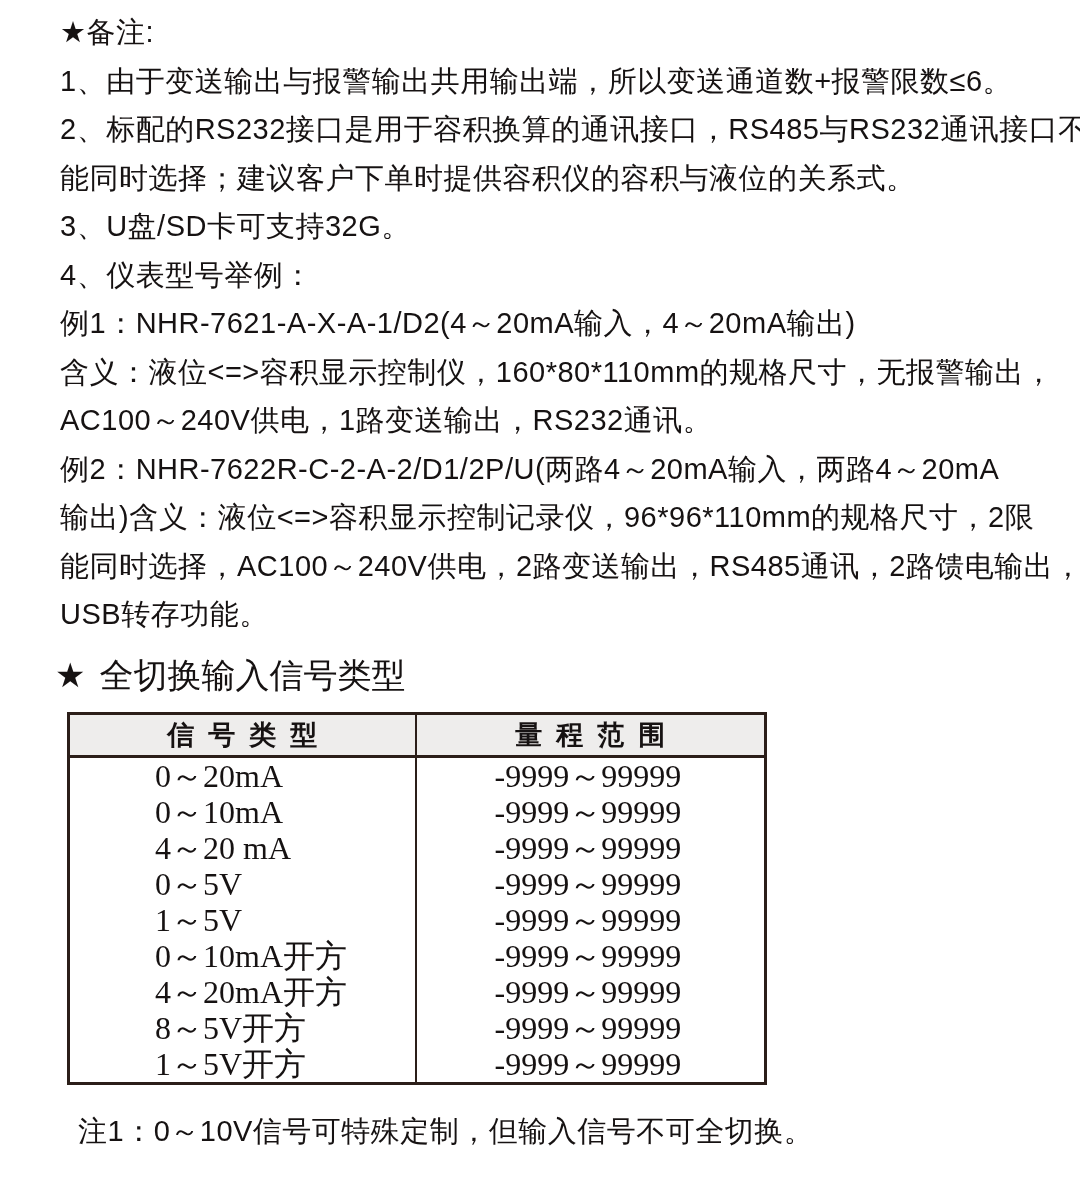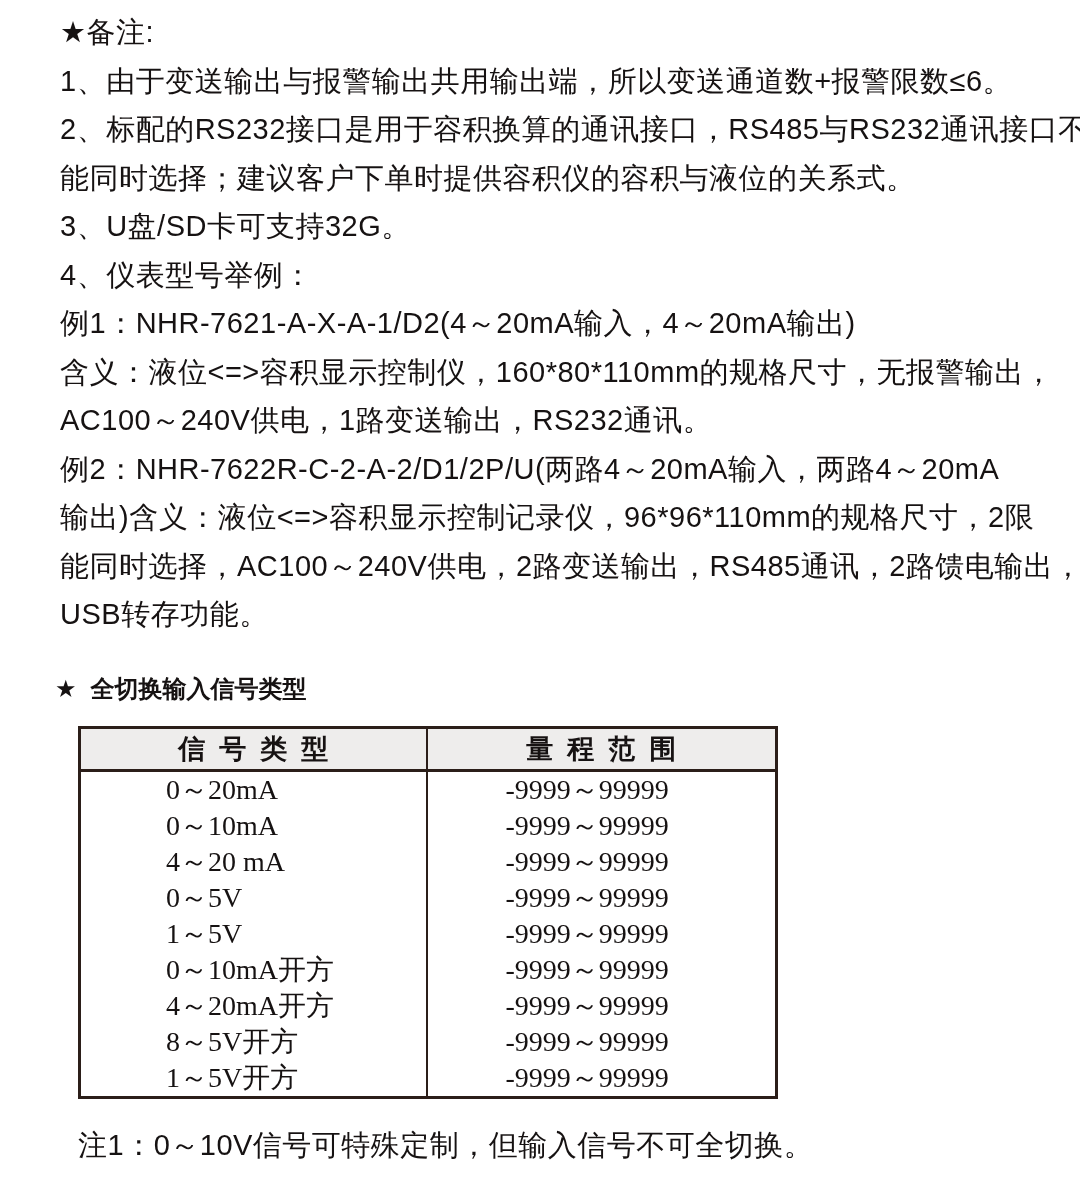--- a/index.html
+++ b/index.html
@@ -19,47 +19,47 @@
   .page{
     position:relative;width:910px;height:1184px;
     padding:8px 0 0 60px;
   }
   .notes .line{
     font-size:29px;line-height:48.5px;height:48.5px;
     white-space:nowrap;letter-spacing:0.5px;
   }
   .notes .title{font-weight:500;}
   .section-title{
-    margin-top:29px;margin-left:-5px;
-    font-size:24px;line-height:42px;height:42px;
-    white-space:nowrap;font-weight:700;
+    margin-top:15px;margin-left:-5px;
+    font-size:34px;line-height:42px;height:42px;
+    white-space:nowrap;font-weight:400;
   }
   .section-title .star{margin-right:14px;}
   table.signal-table{
-    margin-top:16px;margin-left:18px;
+    margin-top:16px;margin-left:7px;
     border-collapse:collapse;
     width:700px;
     border:3px solid var(--border);
     font-family:"Liberation Serif","DejaVu Serif",serif;
     padding-left:36px;
   }
   table.signal-table th{
     height:43px;
     background:var(--header-bg);
     border-bottom:3px solid var(--border);
     font-size:27px;font-weight:600;
     letter-spacing:14px;text-indent:14px;
     text-align:center;vertical-align:middle;
     padding:0;
   }
   table.signal-table th:first-child{width:347px;}
   table.signal-table th + th{border-left:2px solid var(--border);}
   table.signal-table td{
     height:36px;padding:0;
-    font-size:28px;line-height:36px;
+    font-size:32px;line-height:36px;
     vertical-align:middle;white-space:nowrap;
   }
   table.signal-table td.signal{padding-left:85px;}
   table.signal-table td.range{border-left:2px solid var(--border);padding-left:78px;}
   .footnote{
     margin-top:26px;margin-left:18px;
     font-size:29px;line-height:40px;
     white-space:nowrap;letter-spacing:0.5px;
   }
 </style>

